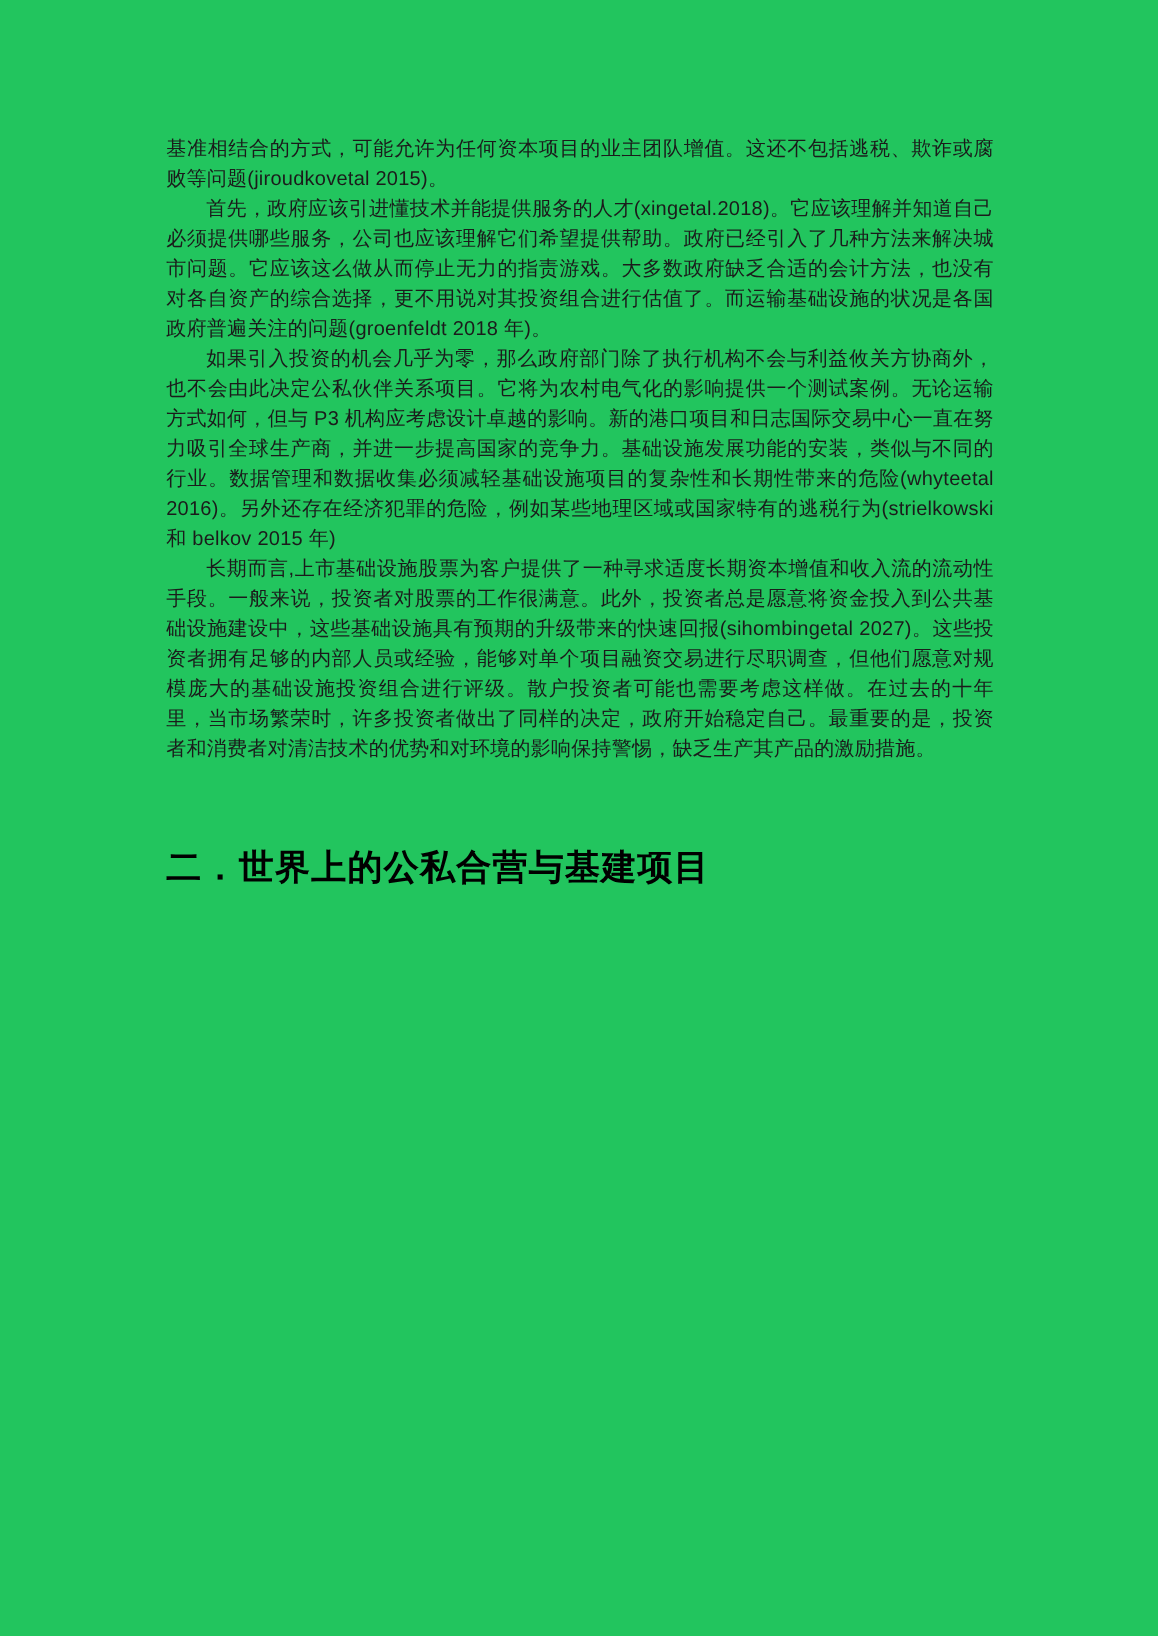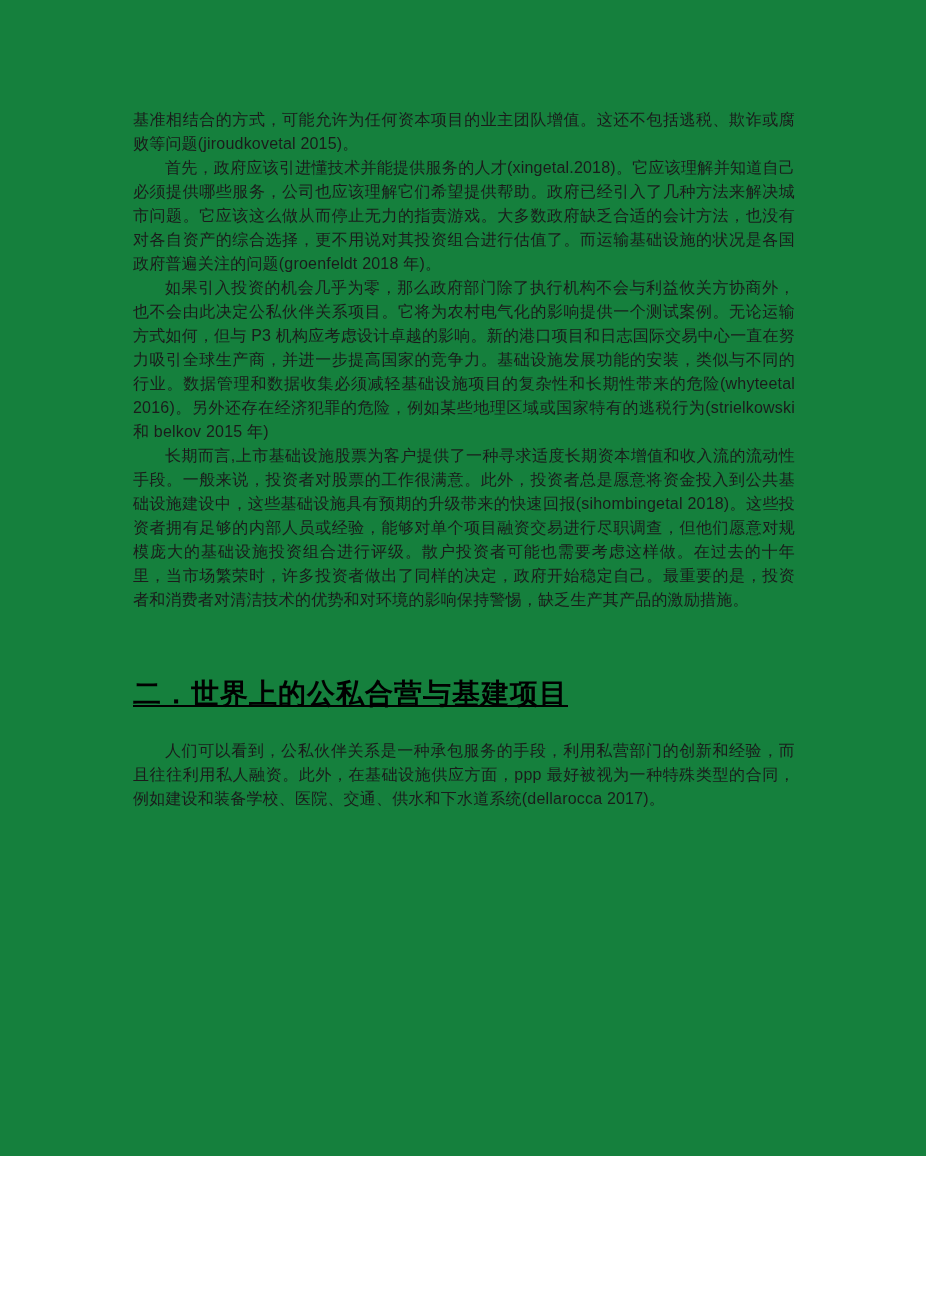--- a/index.html
+++ b/index.html
@@ -8,22 +8,22 @@
   }
   body {
     width: 926px;
     height: 1309px;
     background: #ffffff;
     font-family: "Liberation Sans", sans-serif;
   }
   .page {
     position: relative;
     width: 926px;
-    height: 1156px;
-    background: #15803d;
+    height: 1309px;
+    background: #22c55e;
     overflow: hidden;
   }
   .content {
     position: absolute;
     left: 133px;
     top: 108px;
     width: 662px;
   }
   p.body {
     margin: 0;
@@ -37,30 +37,28 @@
   p.noindent {
     text-indent: 0;
   }
   h1.heading {
     margin: 65px 0 28px 0;
     font-size: 28px;
     line-height: 34px;
     font-weight: bold;
     color: #000000;
     letter-spacing: 1px;
-    text-decoration: underline;
   }
 </style>
 </head>
 <body>
 
 <div class="page">
   <div class="content">
     <p class="body noindent">基准相结合的方式，可能允许为任何资本项目的业主团队增值。这还不包括逃税、欺诈或腐败等问题(jiroudkovetal 2015)。</p>
     <p class="body">首先，政府应该引进懂技术并能提供服务的人才(xingetal.2018)。它应该理解并知道自己必须提供哪些服务，公司也应该理解它们希望提供帮助。政府已经引入了几种方法来解决城市问题。它应该这么做从而停止无力的指责游戏。大多数政府缺乏合适的会计方法，也没有对各自资产的综合选择，更不用说对其投资组合进行估值了。而运输基础设施的状况是各国政府普遍关注的问题(groenfeldt 2018 年)。</p>
     <p class="body">如果引入投资的机会几乎为零，那么政府部门除了执行机构不会与利益攸关方协商外，也不会由此决定公私伙伴关系项目。它将为农村电气化的影响提供一个测试案例。无论运输方式如何，但与 P3 机构应考虑设计卓越的影响。新的港口项目和日志国际交易中心一直在努力吸引全球生产商，并进一步提高国家的竞争力。基础设施发展功能的安装，类似与不同的行业。数据管理和数据收集必须减轻基础设施项目的复杂性和长期性带来的危险(whyteetal 2016)。另外还存在经济犯罪的危险，例如某些地理区域或国家特有的逃税行为(strielkowski 和 belkov 2015 年)</p>
-    <p class="body">长期而言,上市基础设施股票为客户提供了一种寻求适度长期资本增值和收入流的流动性手段。一般来说，投资者对股票的工作很满意。此外，投资者总是愿意将资金投入到公共基础设施建设中，这些基础设施具有预期的升级带来的快速回报(sihombingetal 2018)。这些投资者拥有足够的内部人员或经验，能够对单个项目融资交易进行尽职调查，但他们愿意对规模庞大的基础设施投资组合进行评级。散户投资者可能也需要考虑这样做。在过去的十年里，当市场繁荣时，许多投资者做出了同样的决定，政府开始稳定自己。最重要的是，投资者和消费者对清洁技术的优势和对环境的影响保持警惕，缺乏生产其产品的激励措施。</p>
+    <p class="body">长期而言,上市基础设施股票为客户提供了一种寻求适度长期资本增值和收入流的流动性手段。一般来说，投资者对股票的工作很满意。此外，投资者总是愿意将资金投入到公共基础设施建设中，这些基础设施具有预期的升级带来的快速回报(sihombingetal 2027)。这些投资者拥有足够的内部人员或经验，能够对单个项目融资交易进行尽职调查，但他们愿意对规模庞大的基础设施投资组合进行评级。散户投资者可能也需要考虑这样做。在过去的十年里，当市场繁荣时，许多投资者做出了同样的决定，政府开始稳定自己。最重要的是，投资者和消费者对清洁技术的优势和对环境的影响保持警惕，缺乏生产其产品的激励措施。</p>
 
     <h1 class="heading">二．世界上的公私合营与基建项目</h1>
 
-    <p class="body">人们可以看到，公私伙伴关系是一种承包服务的手段，利用私营部门的创新和经验，而且往往利用私人融资。此外，在基础设施供应方面，ppp 最好被视为一种特殊类型的合同，例如建设和装备学校、医院、交通、供水和下水道系统(dellarocca 2017)。</p>
   </div>
 </div>
 
 </body></html>

